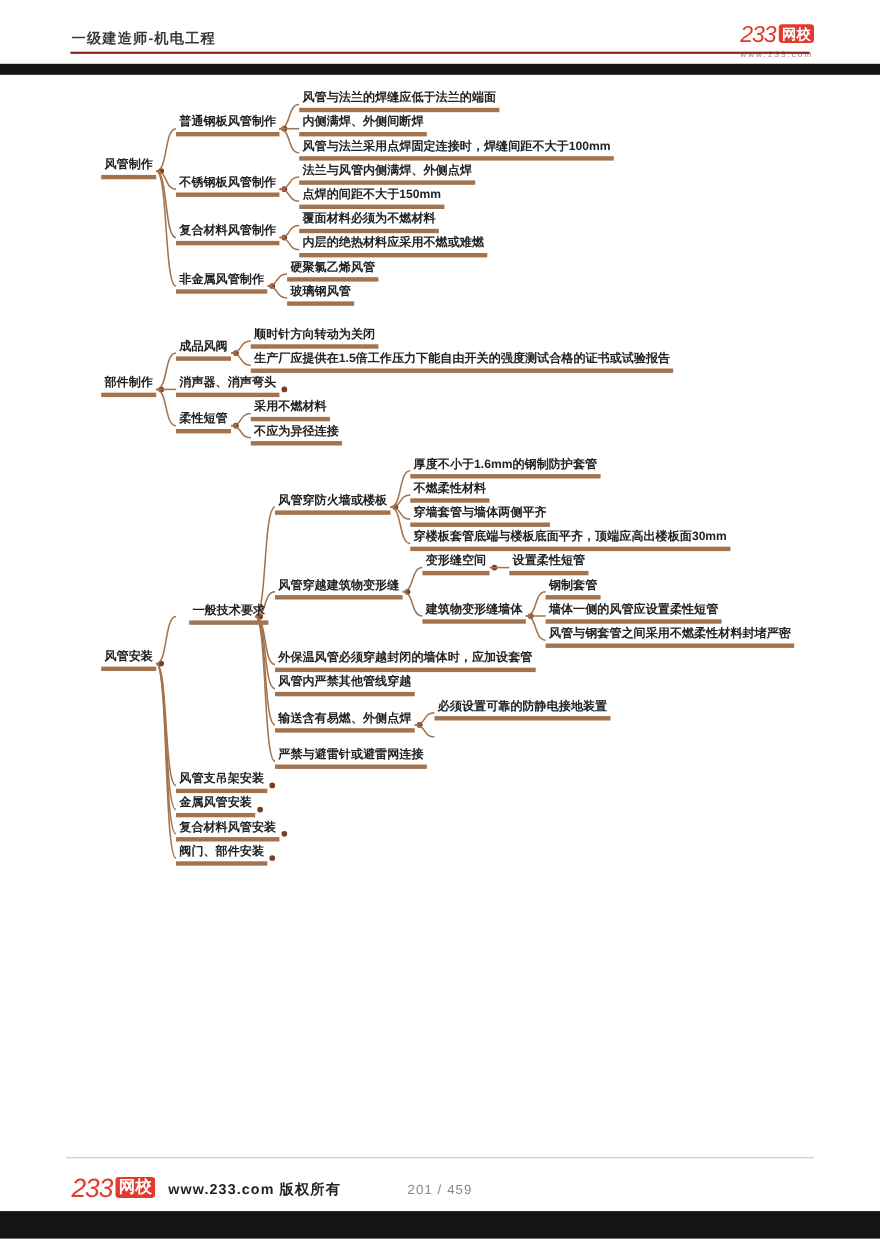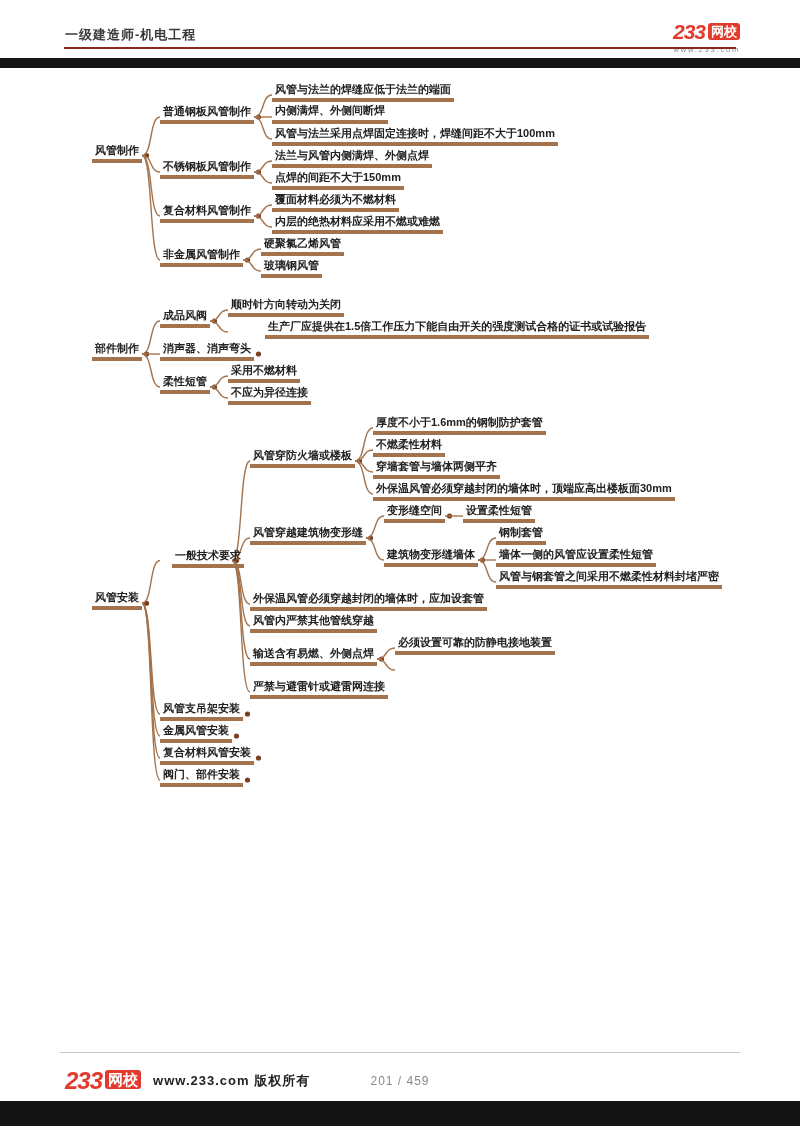--- a/index.html
+++ b/index.html
@@ -5,24 +5,24 @@
   html,body{margin:0;padding:0;background:#ffffff;}
   .page{position:relative;width:800px;height:1132px;background:#ffffff;overflow:hidden;
         font-family:"Liberation Sans","DejaVu Sans",sans-serif;}
 
   
   .header-title{position:absolute;left:65px;top:26px;font-size:13px;font-weight:700;
                 color:#3a3a3a;letter-spacing:1px;}
   .header-rule{position:absolute;left:64px;right:64px;top:47px;height:2px;background:#8f261b;}
   .bar-top{position:absolute;left:0;right:0;top:58px;height:10px;background:#141414;}
   .header-logo{position:absolute;right:60px;top:20px;text-align:right;white-space:nowrap;}
-  .logo-233{color:#e23a2d;font-style:italic;font-weight:700;font-size:21px;letter-spacing:-1px;}
+  .logo-233{color:#e23a2d;font-style:italic;font-weight:400;font-size:21px;letter-spacing:-1px;}
   .logo-wx{background:#e23a2d;color:#ffffff;font-weight:700;font-size:13px;
            padding:1px 3px;border-radius:3px;margin-left:3px;vertical-align:3px;}
-  .logo-site{font-size:7.5px;color:#8a8a8a;letter-spacing:1.8px;margin-top:1px;text-align:right;}
+  .logo-site{font-size:7.5px;color:#8a8a8a;letter-spacing:1.8px;margin-top:1px;text-align:left;}
 
   
   #mindmap{position:absolute;left:0;top:0;width:800px;height:1132px;}
   #mm-svg{position:absolute;left:0;top:0;}
   .mm-node{position:absolute;white-space:nowrap;}
   .node-label{display:inline-block;font-size:11px;font-weight:700;line-height:13px;
               color:#222222;padding:0 3px 2px 3px;border-bottom:4px solid #0c4a6e;
               white-space:nowrap;}
 
   
@@ -111,46 +111,46 @@
         <path d="M 142 603.25 C 152.8 603.25, 149.2 736, 160 736" fill="none" stroke="#a3734d" stroke-width="1.4"></path>
         <circle cx="236.5" cy="736" r="2.6" fill="#7a3f22"></circle>
         <path d="M 142 603.25 C 152.8 603.25, 149.2 758, 160 758" fill="none" stroke="#a3734d" stroke-width="1.4"></path>
         <circle cx="258.5" cy="758" r="2.6" fill="#7a3f22"></circle>
         <path d="M 142 603.25 C 152.8 603.25, 149.2 780, 160 780" fill="none" stroke="#a3734d" stroke-width="1.4"></path>
         <circle cx="247.5" cy="780" r="2.6" fill="#7a3f22"></circle>
       </svg>
   <div class="mm-node" style="left: 92px; top: 139.5px;"><span class="node-label" style="border-bottom-color: rgb(163, 115, 77); color: rgb(34, 34, 34);">风管制作</span></div>
       <div class="mm-node" style="left: 160px; top: 101px;"><span class="node-label" style="border-bottom-color: rgb(163, 115, 77); color: rgb(34, 34, 34);">普通钢板风管制作</span></div>
       <div class="mm-node" style="left: 272px; top: 79px;"><span class="node-label" style="border-bottom-color: rgb(163, 115, 77); color: rgb(34, 34, 34);">风管与法兰的焊缝应低于法兰的端面</span></div>
-      <div class="mm-node" style="left: 272px; top: 101px; font-family: Liberation Mono, monospace;"><span class="node-label" style="border-bottom-color: rgb(163, 115, 77); color: rgb(34, 34, 34);">内侧满焊、外侧间断焊</span></div>
+      <div class="mm-node" style="left: 272px; top: 101px;"><span class="node-label" style="border-bottom-color: rgb(163, 115, 77); color: rgb(34, 34, 34);">内侧满焊、外侧间断焊</span></div>
       <div class="mm-node" style="left: 272px; top: 123px;"><span class="node-label" style="border-bottom-color: rgb(163, 115, 77); color: rgb(34, 34, 34);">风管与法兰采用点焊固定连接时，焊缝间距不大于100mm</span></div>
       <div class="mm-node" style="left: 160px; top: 156px;"><span class="node-label" style="border-bottom-color: rgb(163, 115, 77); color: rgb(34, 34, 34);">不锈钢板风管制作</span></div>
       <div class="mm-node" style="left: 272px; top: 145px;"><span class="node-label" style="border-bottom-color: rgb(163, 115, 77); color: rgb(34, 34, 34);">法兰与风管内侧满焊、外侧点焊</span></div>
       <div class="mm-node" style="left: 272px; top: 167px;"><span class="node-label" style="border-bottom-color: rgb(163, 115, 77); color: rgb(34, 34, 34);">点焊的间距不大于150mm</span></div>
       <div class="mm-node" style="left: 160px; top: 200px;"><span class="node-label" style="border-bottom-color: rgb(163, 115, 77); color: rgb(34, 34, 34);">复合材料风管制作</span></div>
       <div class="mm-node" style="left: 272px; top: 189px;"><span class="node-label" style="border-bottom-color: rgb(163, 115, 77); color: rgb(34, 34, 34);">覆面材料必须为不燃材料</span></div>
       <div class="mm-node" style="left: 272px; top: 211px;"><span class="node-label" style="border-bottom-color: rgb(163, 115, 77); color: rgb(34, 34, 34);">内层的绝热材料应采用不燃或难燃</span></div>
       <div class="mm-node" style="left: 160px; top: 244px;"><span class="node-label" style="border-bottom-color: rgb(163, 115, 77); color: rgb(34, 34, 34);">非金属风管制作</span></div>
       <div class="mm-node" style="left: 261px; top: 233px;"><span class="node-label" style="border-bottom-color: rgb(163, 115, 77); color: rgb(34, 34, 34);">硬聚氯乙烯风管</span></div>
       <div class="mm-node" style="left: 261px; top: 255px;"><span class="node-label" style="border-bottom-color: rgb(163, 115, 77); color: rgb(34, 34, 34);">玻璃钢风管</span></div>
       <div class="mm-node" style="left: 92px; top: 338px;"><span class="node-label" style="border-bottom-color: rgb(163, 115, 77); color: rgb(34, 34, 34);">部件制作</span></div>
       <div class="mm-node" style="left: 160px; top: 305px; text-align: center;"><span class="node-label" style="border-bottom-color: rgb(163, 115, 77); color: rgb(34, 34, 34);">成品风阀</span></div>
       <div class="mm-node" style="left: 228px; top: 294px;"><span class="node-label" style="border-bottom-color: rgb(163, 115, 77); color: rgb(34, 34, 34);">顺时针方向转动为关闭</span></div>
-      <div class="mm-node" style="left: 228px; top: 316px; margin-left: 37px;"><span class="node-label" style="border-bottom-color: rgb(163, 115, 77); color: rgb(34, 34, 34);">生产厂应提供在1.5倍工作压力下能自由开关的强度测试合格的证书或试验报告</span></div>
+      <div class="mm-node" style="left: 228px; top: 316px;"><span class="node-label" style="border-bottom-color: rgb(163, 115, 77); color: rgb(34, 34, 34);">生产厂应提供在1.5倍工作压力下能自由开关的强度测试合格的证书或试验报告</span></div>
       <div class="mm-node" style="left: 160px; top: 338px;"><span class="node-label" style="border-bottom-color: rgb(163, 115, 77); color: rgb(34, 34, 34);">消声器、消声弯头</span></div>
       <div class="mm-node" style="left: 160px; top: 371px;"><span class="node-label" style="border-bottom-color: rgb(163, 115, 77); color: rgb(34, 34, 34);">柔性短管</span></div>
       <div class="mm-node" style="left: 228px; top: 360px;"><span class="node-label" style="border-bottom-color: rgb(163, 115, 77); color: rgb(34, 34, 34);">采用不燃材料</span></div>
       <div class="mm-node" style="left: 228px; top: 382px;"><span class="node-label" style="border-bottom-color: rgb(163, 115, 77); color: rgb(34, 34, 34);">不应为异径连接</span></div>
       <div class="mm-node" style="left: 92px; top: 587.25px;"><span class="node-label" style="border-bottom-color: rgb(163, 115, 77); color: rgb(34, 34, 34);">风管安装</span></div>
       <div class="mm-node" style="left: 160px; top: 544.5px;"><span class="node-label" style="border-bottom-color: rgb(163, 115, 77); color: rgb(34, 34, 34); margin-left: 12px;">一般技术要求</span></div>
       <div class="mm-node" style="left: 250px; top: 445px;"><span class="node-label" style="border-bottom-color: rgb(163, 115, 77); color: rgb(34, 34, 34);">风管穿防火墙或楼板</span></div>
       <div class="mm-node" style="left: 373px; top: 412px;"><span class="node-label" style="border-bottom-color: rgb(163, 115, 77); color: rgb(34, 34, 34);">厚度不小于1.6mm的钢制防护套管</span></div>
       <div class="mm-node" style="left: 373px; top: 434px;"><span class="node-label" style="border-bottom-color: rgb(163, 115, 77); color: rgb(34, 34, 34);">不燃柔性材料</span></div>
       <div class="mm-node" style="left: 373px; top: 456px;"><span class="node-label" style="border-bottom-color: rgb(163, 115, 77); color: rgb(34, 34, 34);">穿墙套管与墙体两侧平齐</span></div>
-      <div class="mm-node" style="left: 373px; top: 478px;"><span class="node-label" style="border-bottom-color: rgb(163, 115, 77); color: rgb(34, 34, 34);">外保温风管必须穿越封闭的墙体时，顶端应高出楼板面30mm</span></div>
+      <div class="mm-node" style="left: 373px; top: 478px;"><span class="node-label" style="border-bottom-color: rgb(163, 115, 77); color: rgb(34, 34, 34);">穿楼板套管底端与楼板底面平齐，顶端应高出楼板面30mm</span></div>
       <div class="mm-node" style="left: 250px; top: 522px;"><span class="node-label" style="border-bottom-color: rgb(163, 115, 77); color: rgb(34, 34, 34);">风管穿越建筑物变形缝</span></div>
       <div class="mm-node" style="left: 384px; top: 500px;"><span class="node-label" style="border-bottom-color: rgb(163, 115, 77); color: rgb(34, 34, 34);">变形缝空间</span></div>
       <div class="mm-node" style="left: 463px; top: 500px;"><span class="node-label" style="border-bottom-color: rgb(163, 115, 77); color: rgb(34, 34, 34);">设置柔性短管</span></div>
       <div class="mm-node" style="left: 384px; top: 544px;"><span class="node-label" style="border-bottom-color: rgb(163, 115, 77); color: rgb(34, 34, 34);">建筑物变形缝墙体</span></div>
       <div class="mm-node" style="left: 496px; top: 522px;"><span class="node-label" style="border-bottom-color: rgb(163, 115, 77); color: rgb(34, 34, 34);">钢制套管</span></div>
       <div class="mm-node" style="left: 496px; top: 544px;"><span class="node-label" style="border-bottom-color: rgb(163, 115, 77); color: rgb(34, 34, 34);">墙体一侧的风管应设置柔性短管</span></div>
       <div class="mm-node" style="left: 496px; top: 566px;"><span class="node-label" style="border-bottom-color: rgb(163, 115, 77); color: rgb(34, 34, 34);">风管与钢套管之间采用不燃柔性材料封堵严密</span></div>
       <div class="mm-node" style="left: 250px; top: 588px;"><span class="node-label" style="border-bottom-color: rgb(163, 115, 77); color: rgb(34, 34, 34);">外保温风管必须穿越封闭的墙体时，应加设套管</span></div>
       <div class="mm-node" style="left: 250px; top: 610px;"><span class="node-label" style="border-bottom-color: rgb(163, 115, 77); color: rgb(34, 34, 34);">风管内严禁其他管线穿越</span></div>
       <div class="mm-node" style="left: 250px; top: 643px;"><span class="node-label" style="border-bottom-color: rgb(163, 115, 77); color: rgb(34, 34, 34);">输送含有易燃、外侧点焊</span></div>

